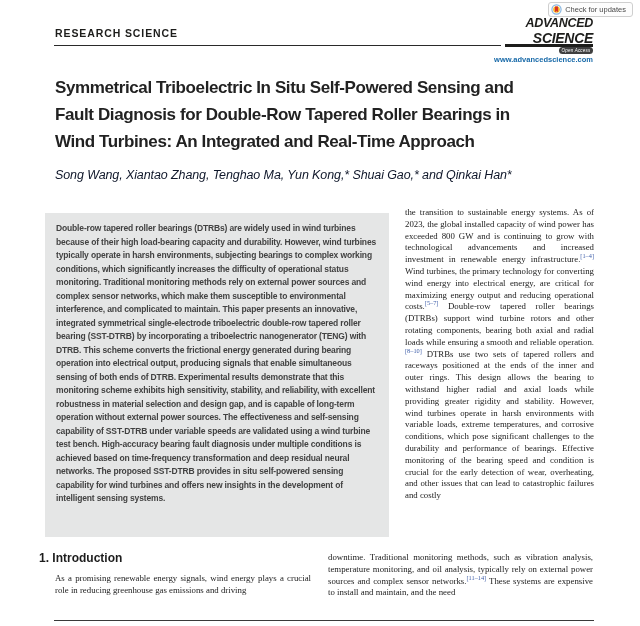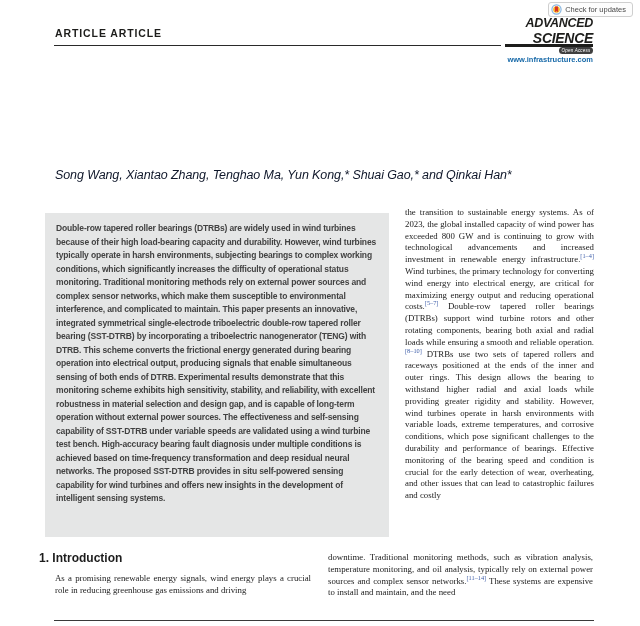--- a/index.html
+++ b/index.html
@@ -59,31 +59,36 @@
     <span style="display:inline-flex;">
       <svg width="11" height="11" viewBox="0 0 12 12">
         <circle cx="6" cy="6" r="5" fill="#ffffff" stroke="#85b4e0" stroke-width="1.3"></circle>
         <circle cx="6" cy="6" r="3.6" fill="#f7b32b"></circle>
         <path d="M4.4 2.8 h3.2 v6.2 L6 7.6 4.4 9z" fill="#d93025"></path>
       </svg>
     </span>
     <span class="label">Check for updates</span>
   </div>
 
-  <div class="kicker">ARTICLE ARTICLE</div>
+  <div class="kicker">RESEARCH SCIENCE</div>
   <div class="kicker-rule"></div>
 
   <div class="brand">
     <div class="brand-top">ADVANCED</div>
     <div class="brand-bottom">SCIENCE</div>
   </div>
   <div class="brand-rule"></div>
   <div class="open-access">Open Access</div>
-  <div class="website">www.infrastructure.com</div>
+  <div class="website">www.advancedscience.com</div>
 
+  <div class="title">
+    <div>Symmetrical Triboelectric In Situ Self-Powered Sensing and</div>
+    <div>Fault Diagnosis for Double-Row Tapered Roller Bearings in</div>
+    <div>Wind Turbines: An Integrated and Real-Time Approach</div>
+  </div>
   <div class="authors">Song Wang, Xiantao Zhang, Tenghao Ma, Yun Kong,* Shuai Gao,* and Qinkai Han*</div>
 
   <div class="abstract-box">
     <div class="abstract-text">Double-row tapered roller bearings (DTRBs) are widely used in wind turbines because of their high load-bearing capacity and durability. However, wind turbines typically operate in harsh environments, subjecting bearings to complex working conditions, which significantly increases the difficulty of operational status monitoring. Traditional monitoring methods rely on external power sources and complex sensor networks, which make them susceptible to environmental interference, and complicated to maintain. This paper presents an innovative, integrated symmetrical single-electrode triboelectric double-row tapered roller bearing (SST-DTRB) by incorporating a triboelectric nanogenerator (TENG) with DTRB. This scheme converts the frictional energy generated during bearing operation into electrical output, producing signals that enable simultaneous sensing of both ends of DTRB. Experimental results demonstrate that this monitoring scheme exhibits high sensitivity, stability, and reliability, with excellent robustness in material selection and design gap, and is capable of long-term operation without external power sources. The effectiveness and self-sensing capability of SST-DTRB under variable speeds are validated using a wind turbine test bench. High-accuracy bearing fault diagnosis under multiple conditions is achieved based on time-frequency transformation and deep residual neural networks. The proposed SST-DTRB provides in situ self-powered sensing capability for wind turbines and offers new insights in the development of intelligent sensing systems.</div>
   </div>
 
   <div class="col-right-narrow serif"><span>the transition to sustainable energy systems. As of 2023, the global installed capacity of wind power has exceeded 800 GW and is continuing to grow with technological advancements and increased investment in renewable energy infrastructure.</span><sup class="cite">[1–4]</sup><span> Wind turbines, the primary technology for converting wind energy into electrical energy, are critical for maximizing energy output and reducing operational costs.</span><sup class="cite">[5–7]</sup><span> Double-row tapered roller bearings (DTRBs) support wind turbine rotors and other rotating components, bearing both axial and radial loads while ensuring a smooth and reliable operation.</span><sup class="cite">[8–10]</sup><span> DTRBs use two sets of tapered rollers and raceways positioned at the ends of the inner and outer rings. This design allows the bearing to withstand higher radial and axial loads while providing greater rigidity and stability. However, wind turbines operate in harsh environments with variable loads, extreme temperatures, and corrosive conditions, which pose significant challenges to the durability and performance of bearings. Effective monitoring of the bearing speed and condition is crucial for the early detection of wear, overheating, and other issues that can lead to catastrophic failures and costly</span></div>
 
   <div class="section-heading">1. Introduction</div>
   <div class="col-left-para serif">As a promising renewable energy signals, wind energy plays a crucial role in reducing greenhouse gas emissions and driving</div>

